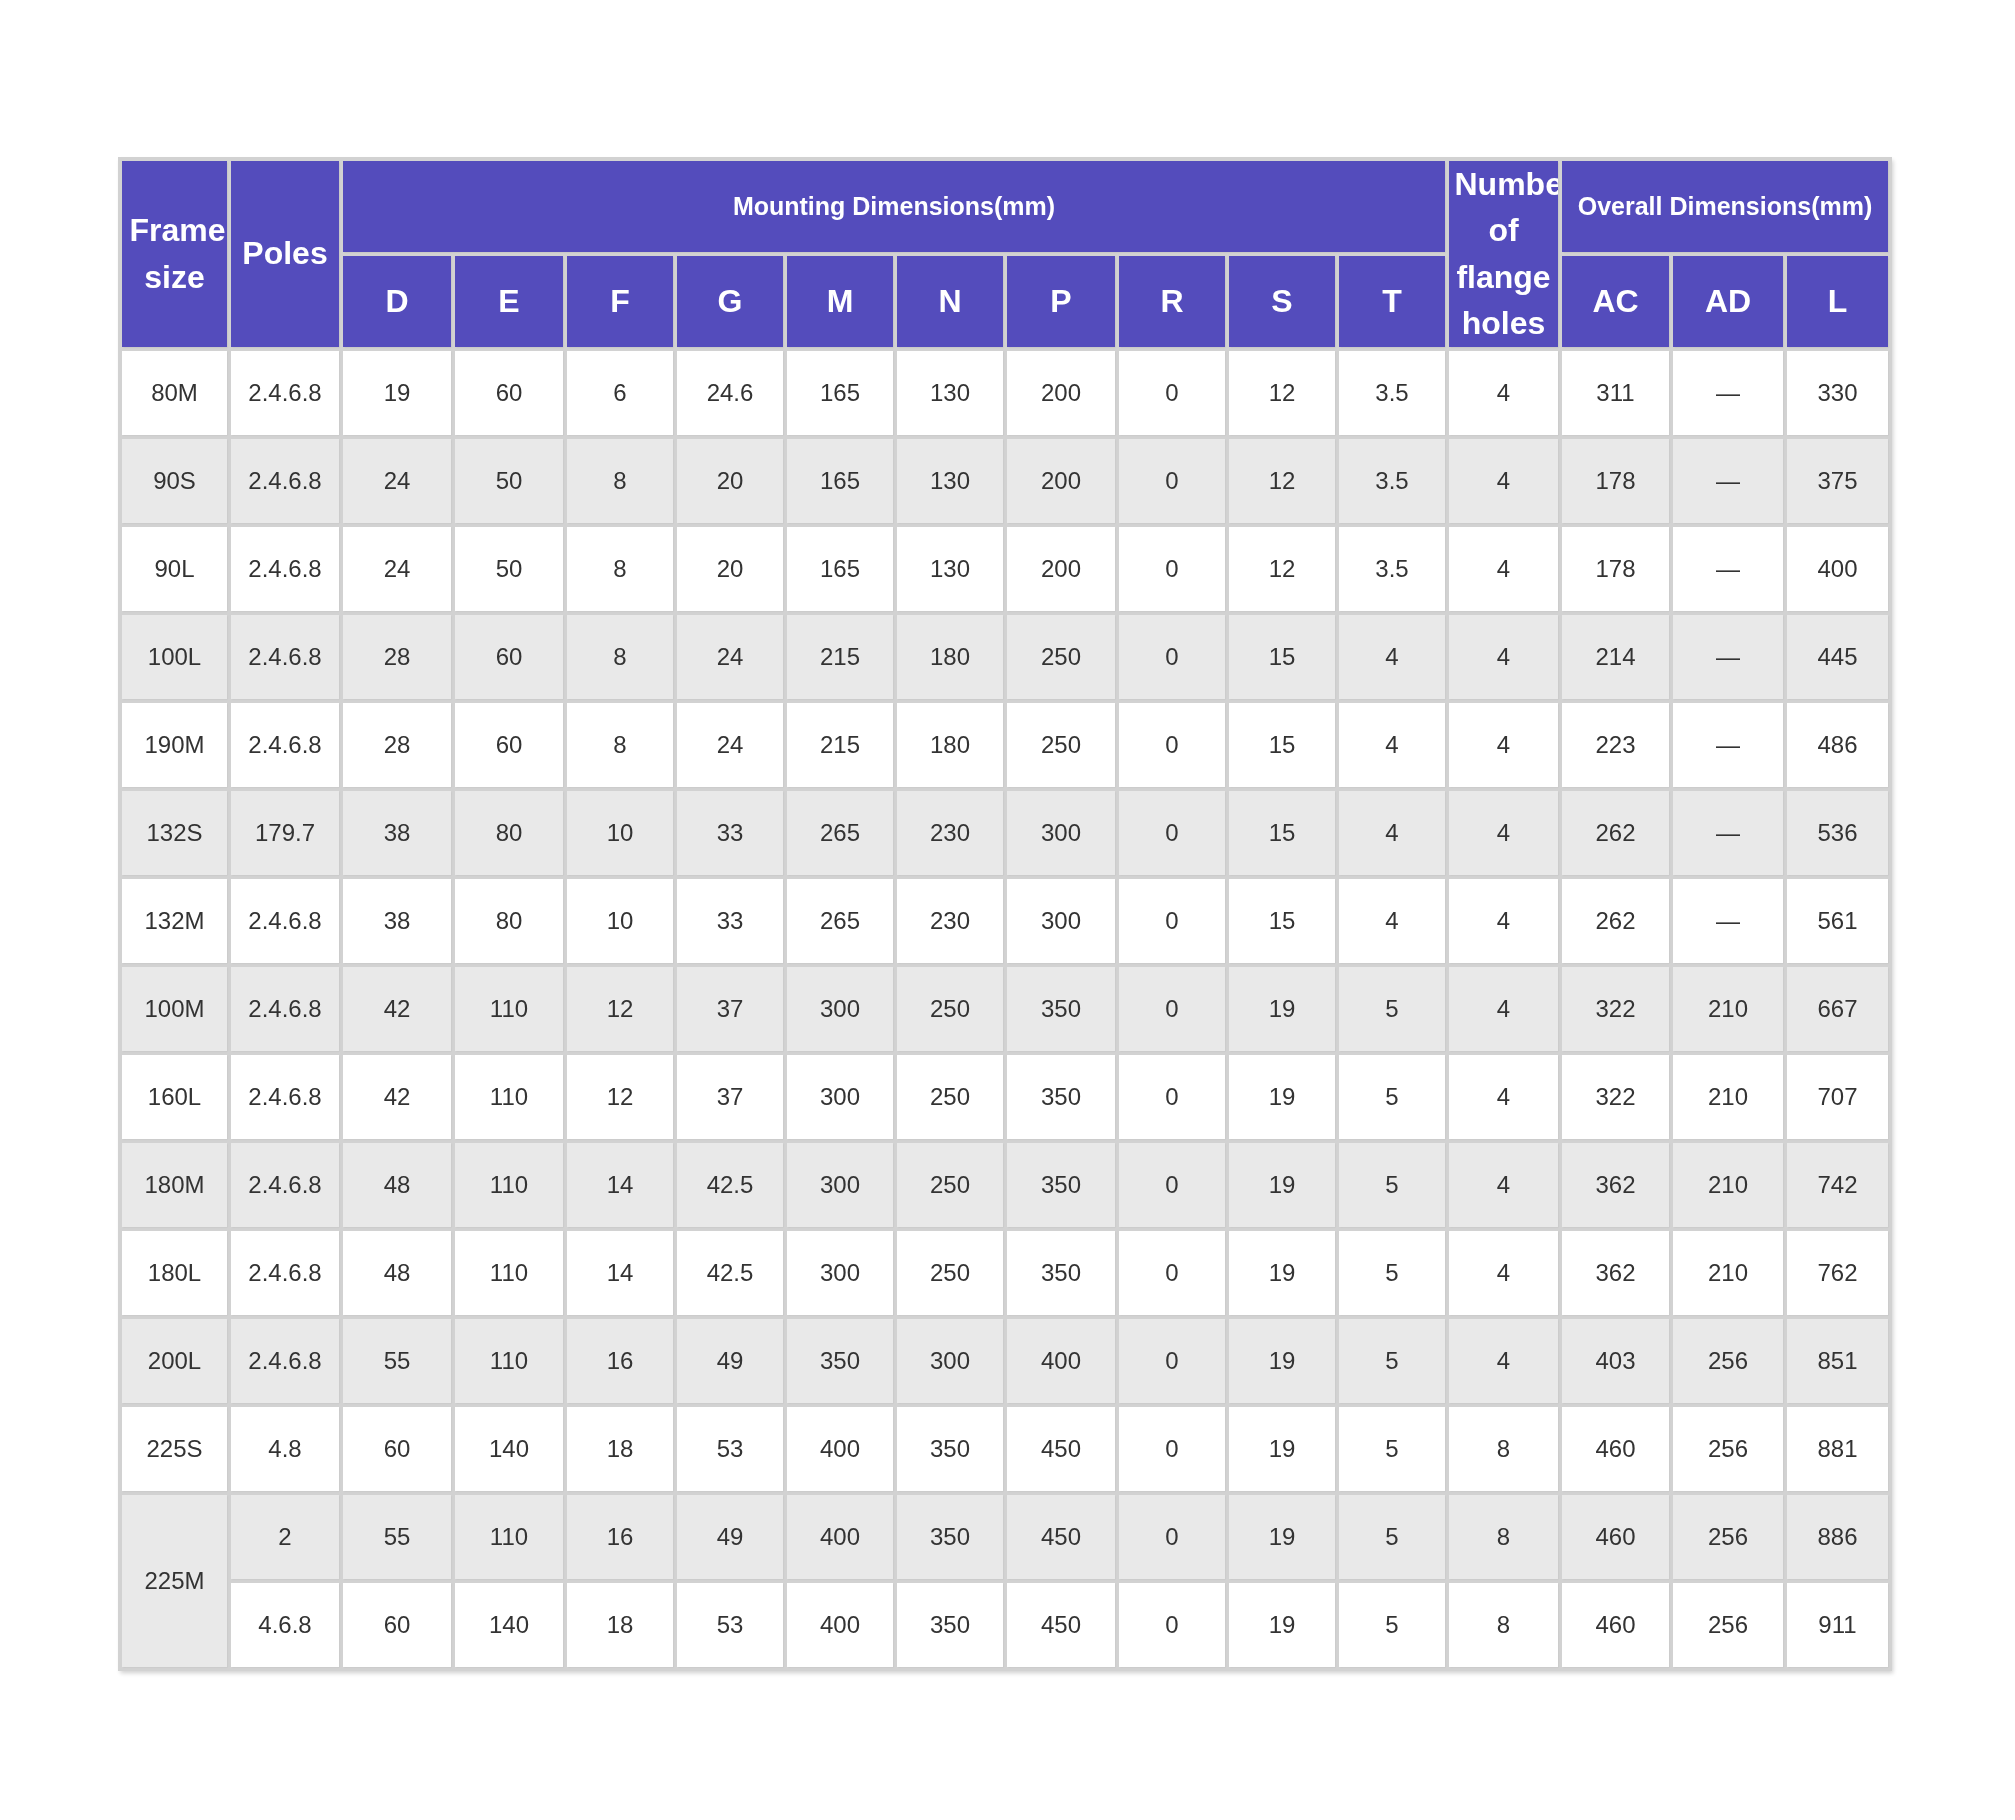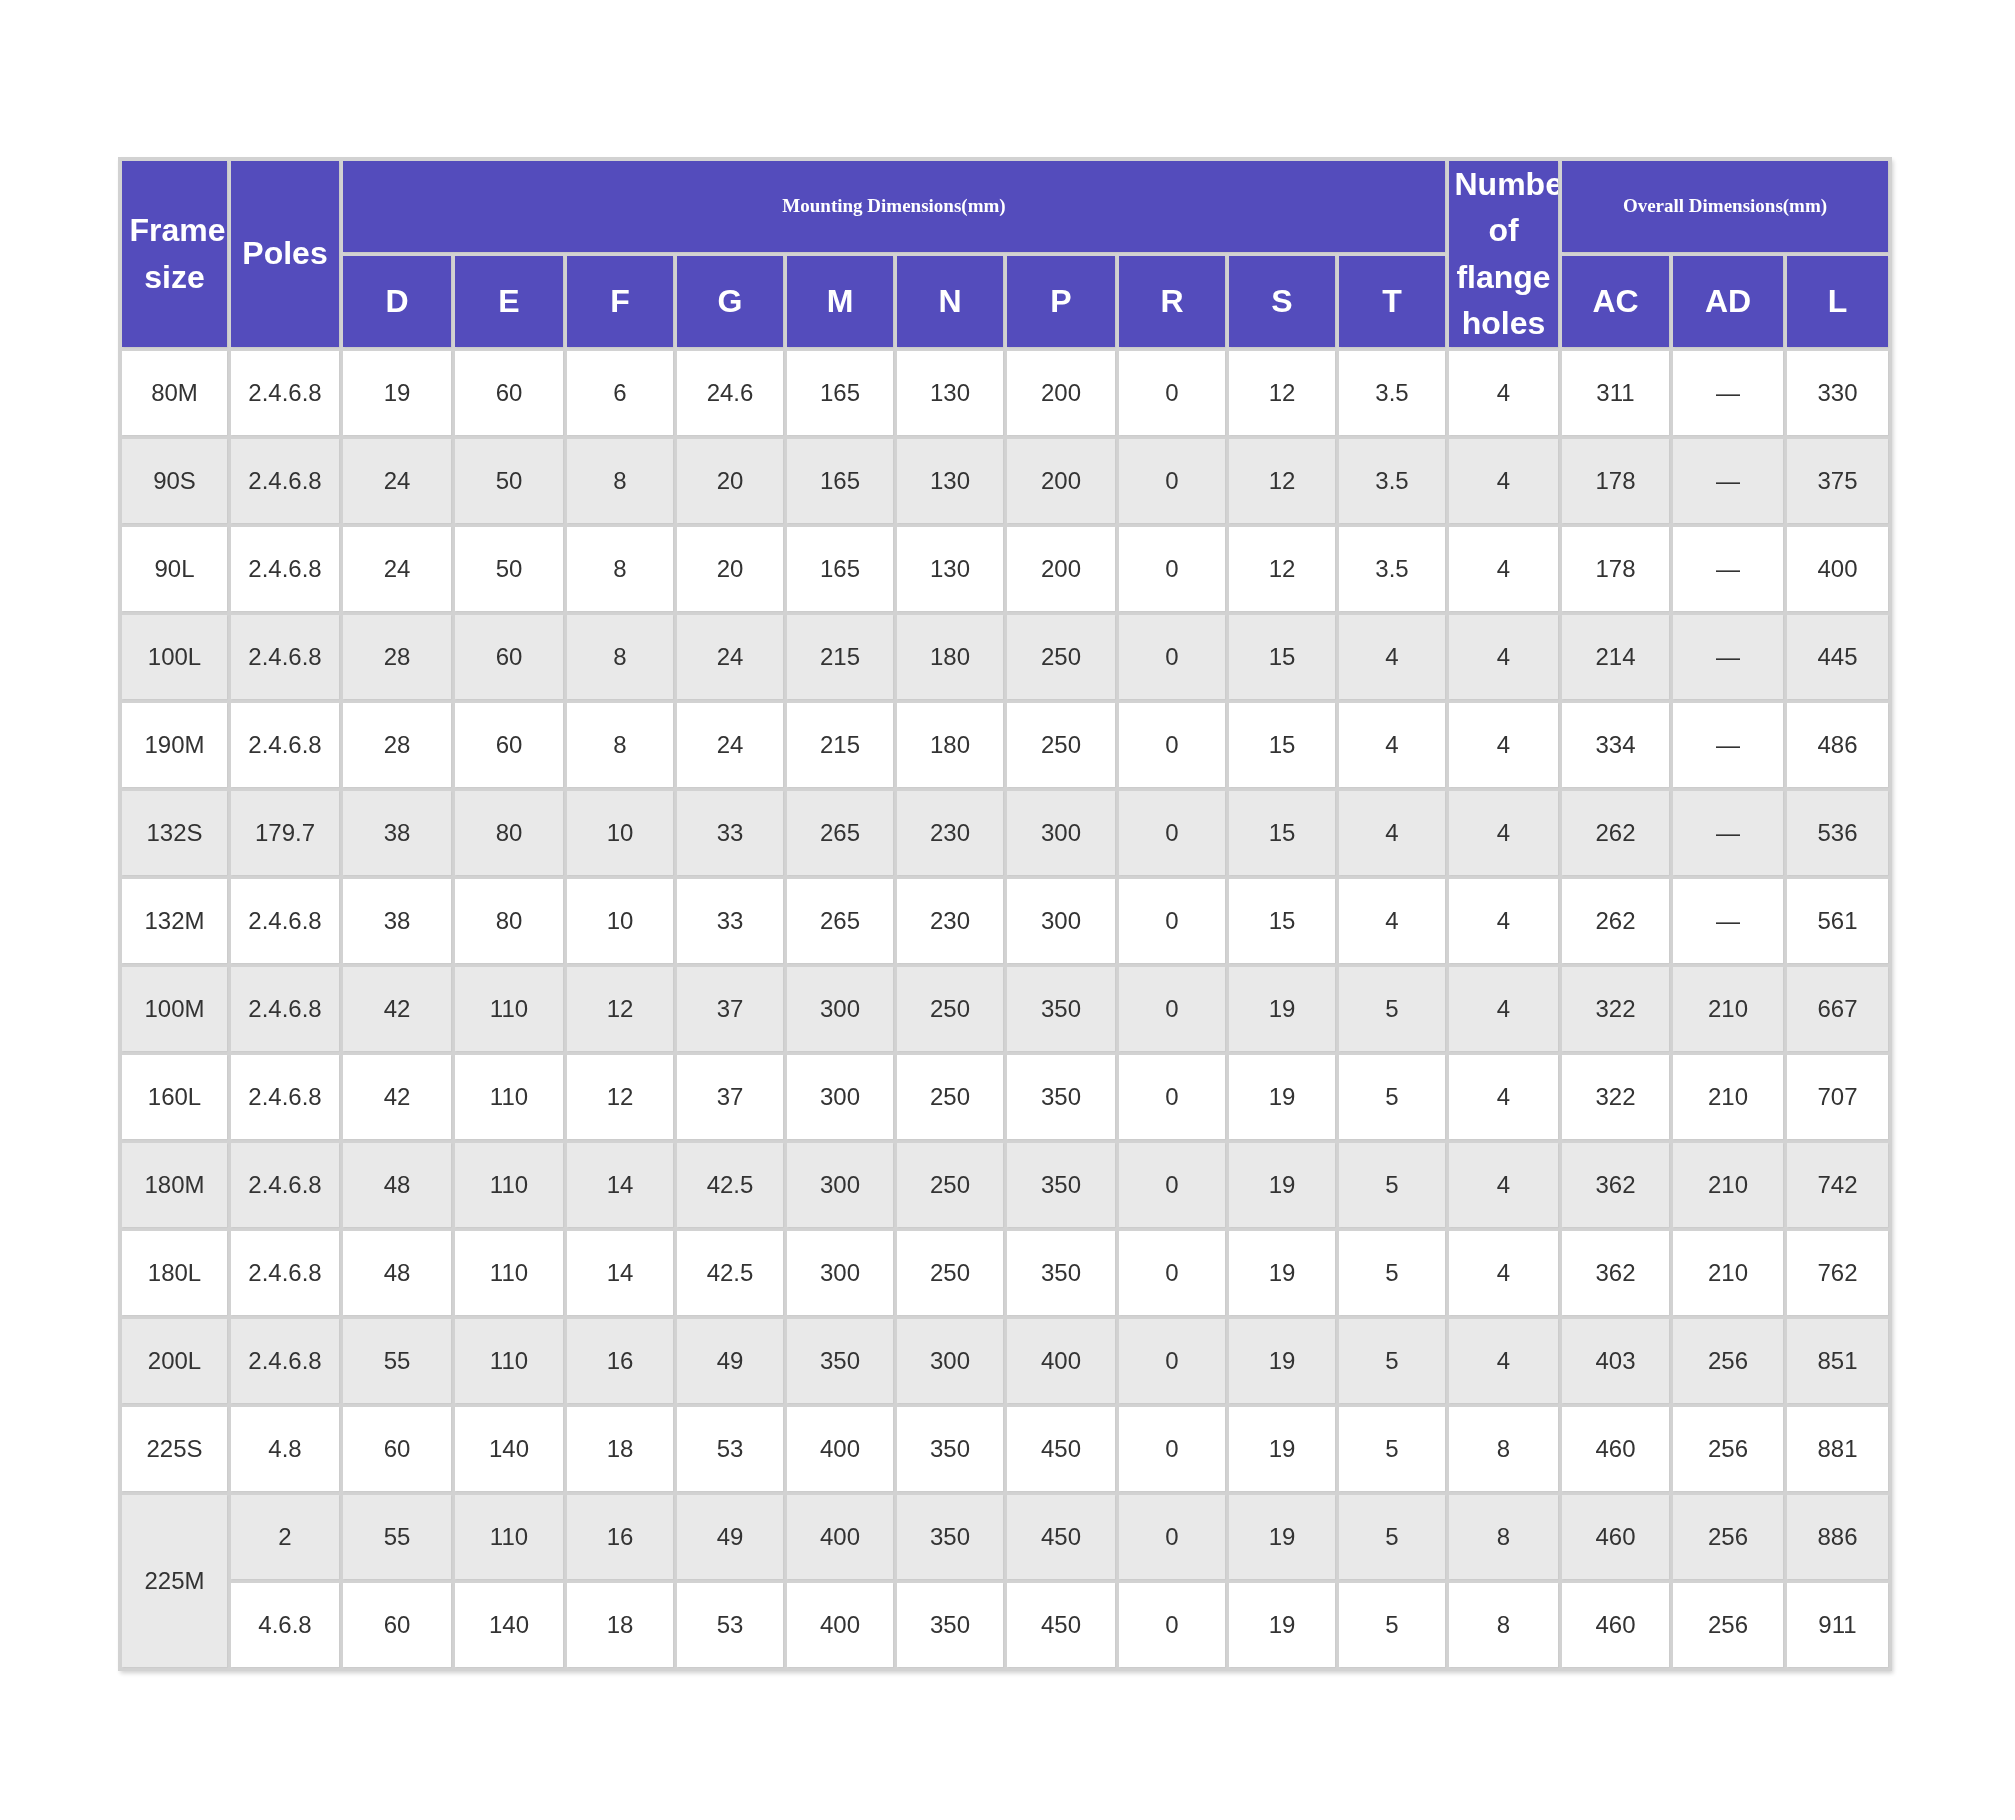--- a/index.html
+++ b/index.html
@@ -34,22 +34,21 @@
   }
   th.hcell {
     background: var(--header-bg, #544cbc);
     color: var(--header-text, #ffffff);
     font-weight: bold;
     font-size: 32px;
     line-height: 1.4;
     box-shadow: 0.5px 1.1px 1.6px rgba(0,0,0,0.10);
   }
   th.hcell.group {
-    font-size: 19px;
-    font-family: Liberation Serif, serif;
+    font-size: 25px;
   }
   .wrap-narrow {
     display: inline-block;
     max-width: 90px;
     line-height: 1.45;
     text-align: center;
   }
   .wrap-flange {
     display: inline-block;
     max-width: 98px;
@@ -192,21 +191,21 @@
           <td>60</td>
           <td>8</td>
           <td>24</td>
           <td>215</td>
           <td>180</td>
           <td>250</td>
           <td>0</td>
           <td>15</td>
           <td>4</td>
           <td>4</td>
-          <td>334</td>
+          <td>223</td>
           <td>—</td>
           <td>486</td>
         </tr>
         <tr class="alt">
           <td rowspan="1">132S</td>
           <td>179.7</td>
           <td>38</td>
           <td>80</td>
           <td>10</td>
           <td>33</td>

